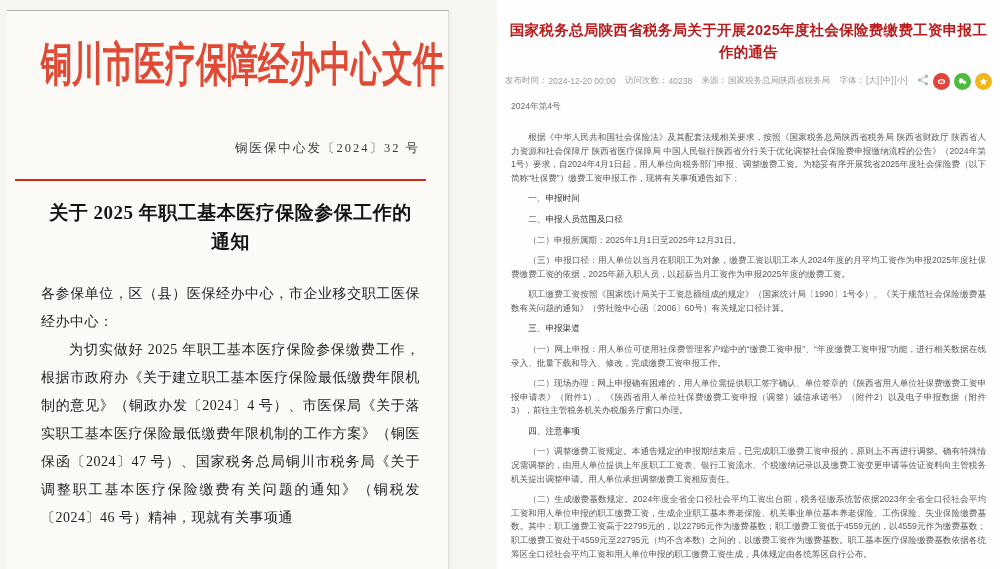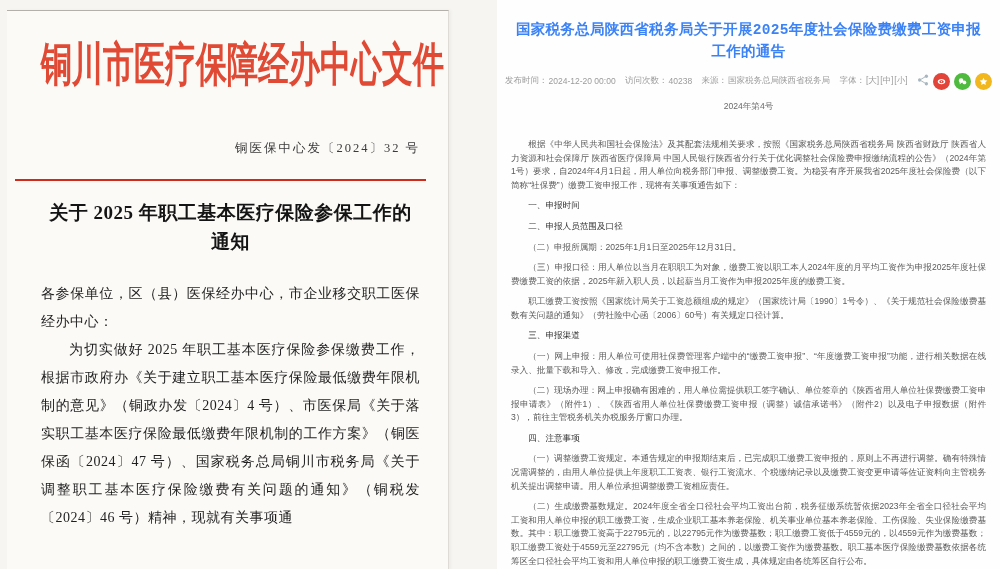--- a/index.html
+++ b/index.html
@@ -47,43 +47,43 @@
   .lp-text p{margin:0;}
   .lp-text p.indent{text-indent:2em;}
 
   
   .right-page{
     position:absolute;left:497px;top:0;width:503px;height:569px;
     background:#fefefe;
   }
   .rp-title{
     margin:20px 12px 0;text-align:center;
-    font-size:14.5px;font-weight:bold;color:#3b82f6;
-    line-height:1.5;letter-spacing:.3px;font-family:Liberation Mono, monospace;
+    font-size:14.5px;font-weight:bold;color:#b91c1c;
+    line-height:1.5;letter-spacing:.3px;
   }
   .rp-meta{
     margin:9px 8px 0 8px;display:flex;align-items:center;
     justify-content:space-between;
     font-size:8.5px;color:#9b9b9b;white-space:nowrap;text-align:right;
   }
   .rp-meta .mi{display:inline-flex;align-items:center;gap:1px;}
   .font-opt{cursor:pointer;}
   .share{display:flex;align-items:center;gap:4px;}
   .icon-circle{
     width:17px;height:17px;border-radius:50%;
     display:flex;align-items:center;justify-content:center;flex:0 0 auto;
   }
   .ic-weibo{background:#e2443a;}
   .ic-wechat{background:#4fbb3e;}
   .ic-qzone{background:#f2b71c;}
   .rp-body{
     margin:10px 14px 0;
     font-size:8.6px;color:#5a5a5a;line-height:1.58;text-align:justify;
   }
-  .rp-docno{text-align:center;color:#6b6b6b;margin:2px 0 25px;}
+  .rp-docno{color:#6b6b6b;margin:2px 0 18px;}
   .rp-body p{margin:7px 0;text-indent:2em;}
   .rp-body p.rp-heading{font-weight:normal;color:#333;}
 </style>
 </head>
 <body>
 
 <div class="left-page">
   <div class="lp-content">
     <div class="lp-masthead">铜川市医疗保障经办中心文件</div>
     <div class="lp-docno">铜医保中心发〔2024〕32 号</div>

